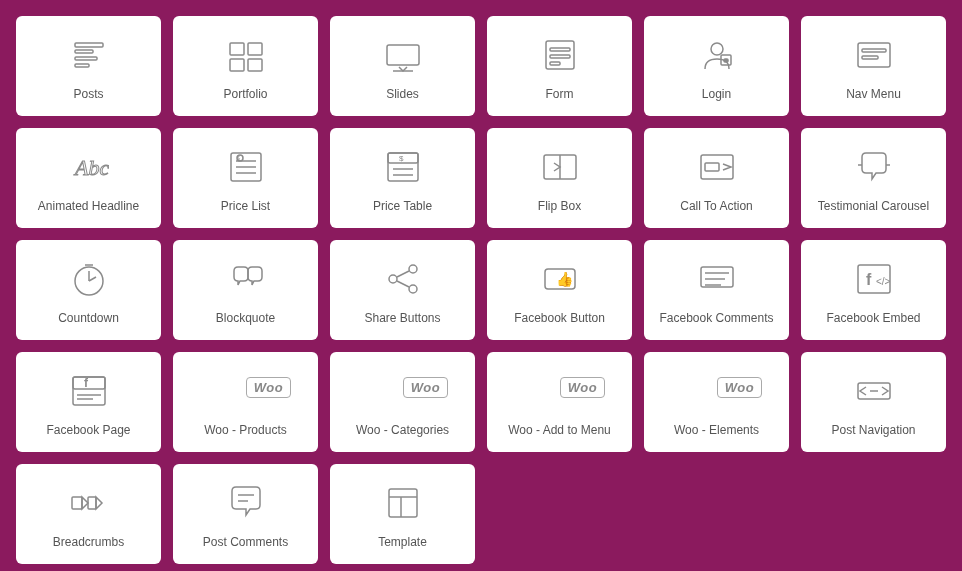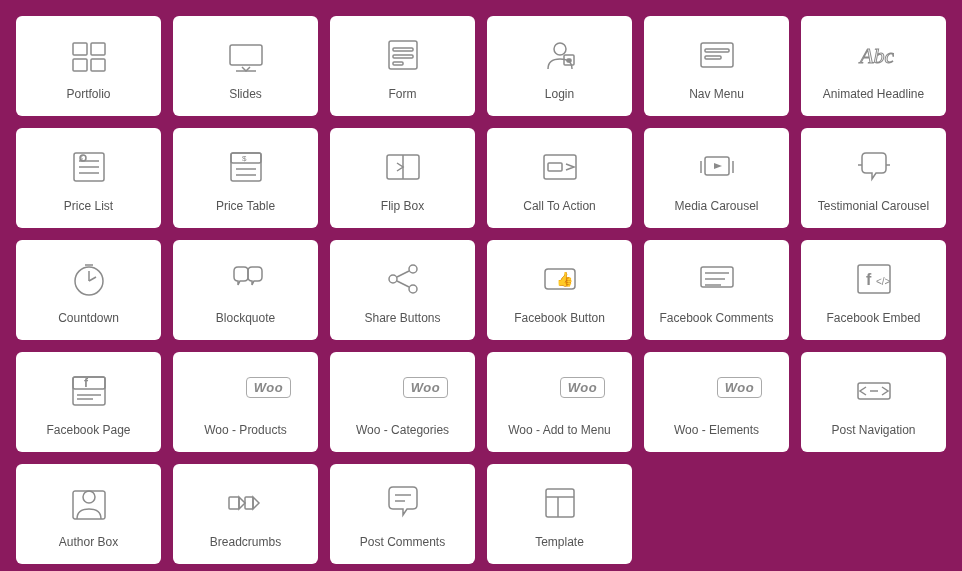--- a/index.html
+++ b/index.html
@@ -66,20 +66,31 @@
       flex-direction: column;
       align-items: center;
       justify-content: center;
       margin-bottom: 6px;
     }
   </style>
 </head>
 <body>
 
 <div class="grid">
+<div class="card">
+      <div class="card-icon">
+        <svg viewBox="0 0 40 40">
+          <rect x="6" y="8" width="28" height="4" rx="1"></rect>
+          <rect x="6" y="15" width="18" height="3" rx="1"></rect>
+          <rect x="6" y="22" width="22" height="3" rx="1"></rect>
+          <rect x="6" y="29" width="14" height="3" rx="1"></rect>
+        </svg>
+      </div>
+      <div class="card-label">Posts</div>
+    </div>
     <div class="card">
       <div class="card-icon">
         <svg viewBox="0 0 40 40">
           <rect x="4" y="8" width="14" height="12" rx="1"></rect>
           <rect x="22" y="8" width="14" height="12" rx="1"></rect>
           <rect x="4" y="24" width="14" height="12" rx="1"></rect>
           <rect x="22" y="24" width="14" height="12" rx="1"></rect>
         </svg>
       </div>
       <div class="card-label">Portfolio</div>
@@ -175,31 +186,20 @@
           <rect x="4" y="8" width="32" height="24" rx="2"></rect>
           <rect x="8" y="16" width="14" height="8" rx="1"></rect>
           <polyline points="26,17 34,20 26,23"></polyline>
         </svg>
       </div>
       <div class="card-label">Call To Action</div>
     </div>
     <div class="card">
       <div class="card-icon">
         <svg viewBox="0 0 40 40">
-          <rect x="8" y="10" width="24" height="18" rx="2"></rect>
-          <polyline points="4,14 4,26"></polyline>
-          <polyline points="36,14 36,26"></polyline>
-          <polygon points="17,16 17,22 25,19" fill="#8b8b8b" stroke="none"></polygon>
-        </svg>
-      </div>
-      <div class="card-label">Media Carousel</div>
-    </div>
-    <div class="card">
-      <div class="card-icon">
-        <svg viewBox="0 0 40 40">
           <path d="M8 10 Q8 6 12 6 L28 6 Q32 6 32 10 L32 22 Q32 26 28 26 L22 26 L18 32 L18 26 L12 26 Q8 26 8 22 Z"></path>
           <line x1="4" y1="18" x2="8" y2="18"></line>
           <line x1="32" y1="18" x2="36" y2="18"></line>
         </svg>
       </div>
       <div class="card-label">Testimonial Carousel</div>
     </div>
     <div class="card">
       <div class="card-icon">
         <svg viewBox="0 0 40 40">
@@ -313,30 +313,20 @@
           <polyline points="12,16 6,20 12,24"></polyline>
           <polyline points="28,16 34,20 28,24"></polyline>
           <line x1="16" y1="20" x2="24" y2="20"></line>
         </svg>
       </div>
       <div class="card-label">Post Navigation</div>
     </div>
     <div class="card">
       <div class="card-icon">
         <svg viewBox="0 0 40 40">
-          <circle cx="20" cy="14" r="6"></circle>
-          <path d="M8 36 Q8 26 20 26 Q32 26 32 36"></path>
-          <rect x="4" y="8" width="32" height="28" rx="2" stroke-dasharray="2,0"></rect>
-        </svg>
-      </div>
-      <div class="card-label">Author Box</div>
-    </div>
-    <div class="card">
-      <div class="card-icon">
-        <svg viewBox="0 0 40 40">
           <rect x="3" y="14" width="10" height="12" rx="1"></rect>
           <polygon points="13,14 19,20 13,26"></polygon>
           <rect x="19" y="14" width="8" height="12" rx="1"></rect>
           <polygon points="27,14 33,20 27,26"></polygon>
         </svg>
       </div>
       <div class="card-label">Breadcrumbs</div>
     </div>
     <div class="card">
       <div class="card-icon">

